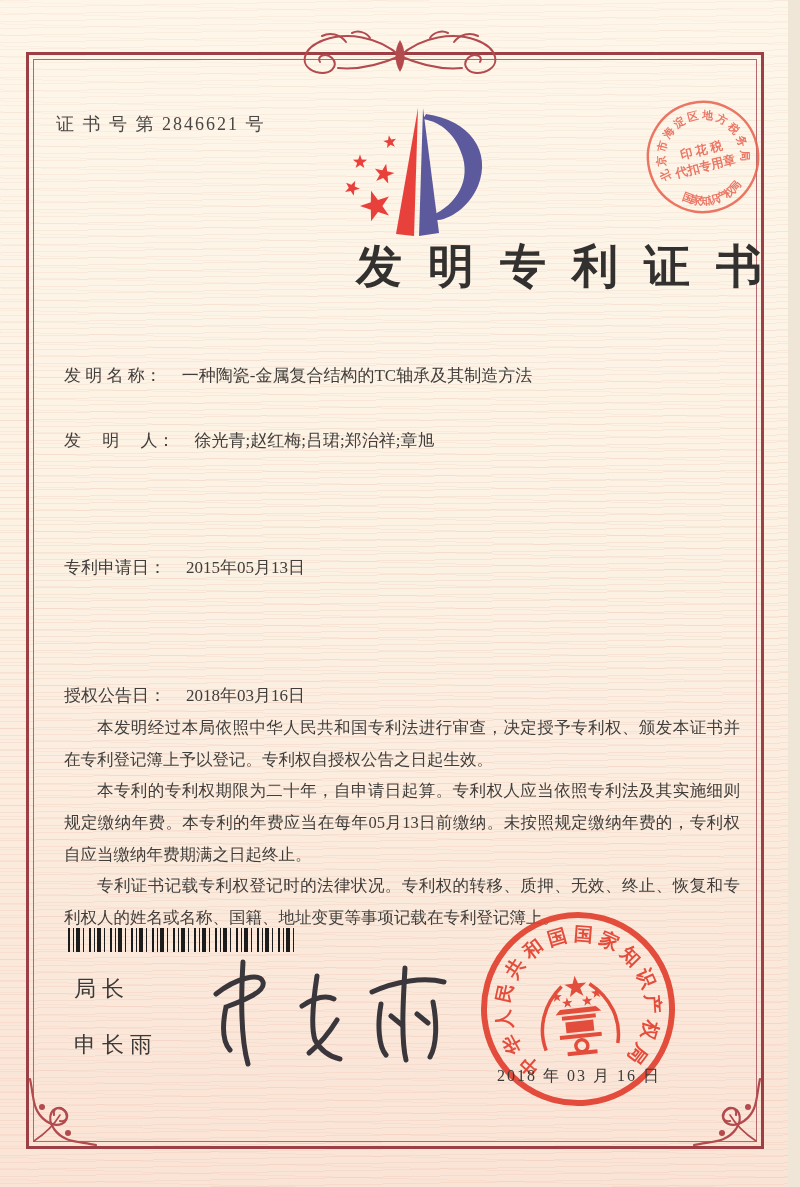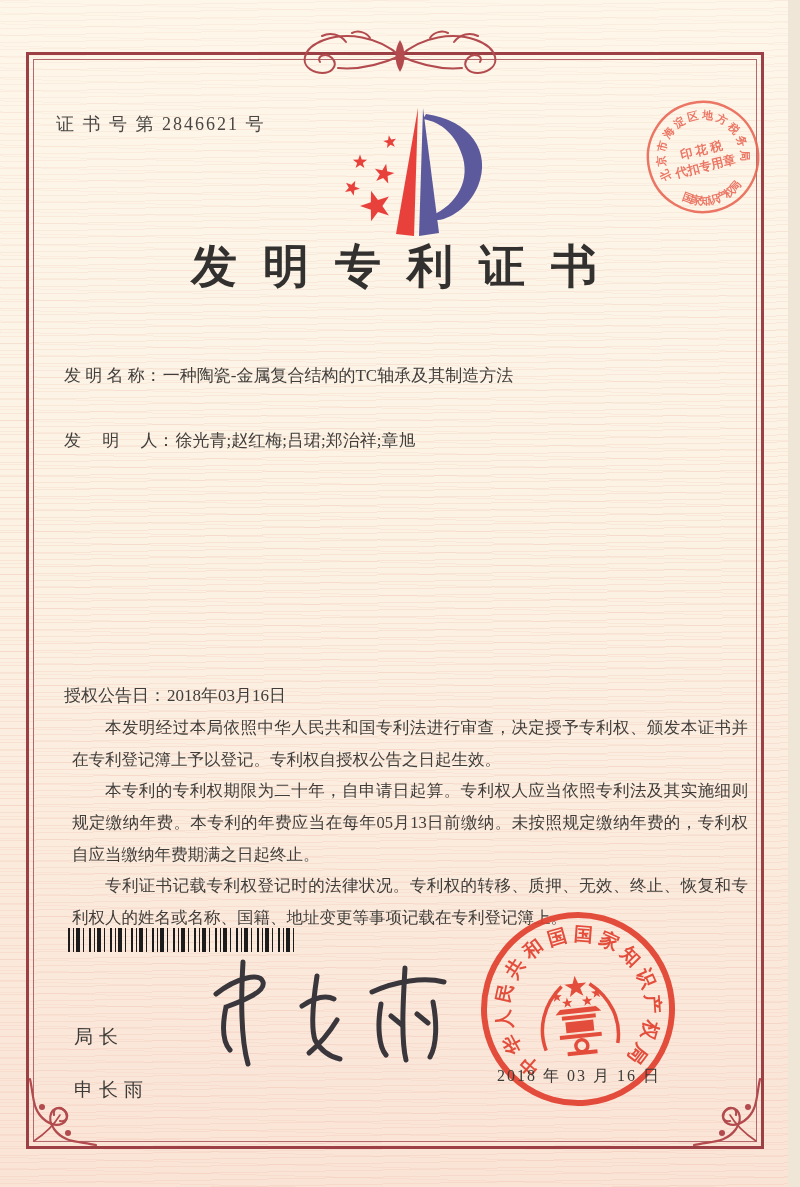--- a/index.html
+++ b/index.html
@@ -10,29 +10,29 @@
       repeating-linear-gradient(179deg, rgba(228,150,128,.20) 0 1px, transparent 1px 7px),
       repeating-linear-gradient(181.5deg, rgba(228,150,128,.14) 0 1px, transparent 1px 11px),
       #fbf2e4;
     font-family:"Liberation Serif","DejaVu Serif",serif;
     color:#3d3b39;
   }
   .frame-outer{position:absolute;left:26px;right:24px;top:52px;bottom:38px;border:3px solid #9c4046;pointer-events:none;}
   .frame-inner{position:absolute;left:33px;right:31px;top:59px;bottom:45px;border:1px solid #b2686c;pointer-events:none;}
   .abs{position:absolute;}
   .cert-no{left:56px;top:112px;font-size:18px;letter-spacing:2px;color:#4a4744;}
-  .title{left:0;right:0;top:236px;text-align:center;font-size:46px;font-weight:600;letter-spacing:26px;text-indent:26px;color:#33312f;}
+  .title{left:0;right:0;top:236px;text-align:right;font-size:46px;font-weight:600;letter-spacing:26px;text-indent:26px;color:#33312f;}
   .field{left:64px;width:680px;font-size:17px;color:#403d3a;}
   .field .lab{white-space:pre;}
-  .field .val{margin-left:1px;}
-  .paras{left:64px;width:676px;top:712px;font-size:16.5px;line-height:1.92;color:#403d3a;text-align:justify;margin-left:8px;}
+  .field .val{margin-left:20px;}
+  .paras{left:64px;width:676px;top:712px;font-size:16.5px;line-height:1.92;color:#403d3a;text-align:justify;}
   .paras p{margin:0;text-indent:2em;}
   .barcode{left:68px;top:928px;width:226px;height:24px;
     background:repeating-linear-gradient(90deg,#1c1c1c 0 2px,transparent 2px 5px,#1c1c1c 5px 6px,transparent 6px 8px,#1c1c1c 8px 12px,transparent 12px 15px,#1c1c1c 15px 16px,transparent 16px 21px);}
-  .director-block{left:74px;top:1027px;font-size:19px;letter-spacing:6px;color:#3c3a37;line-height:1.0;}
+  .director-block{left:74px;top:978px;font-size:22px;letter-spacing:6px;color:#3c3a37;line-height:1.0;}
   .director-block .name{margin-top:34px;}
   .date{left:497px;top:1066px;font-size:16px;letter-spacing:2px;color:#3c3a37;z-index:5;}
   .seal-main{left:477px;top:908px;width:202px;height:202px;z-index:4;opacity:.92;transform:rotate(-6deg);}
   .seal-tax{left:642px;top:96px;width:122px;height:122px;opacity:.85;transform:rotate(-14deg);}
   .logo{left:330px;top:86px;width:180px;height:155px;}
   .signature{left:196px;top:952px;width:272px;height:118px;z-index:3;}
   .ornament{color:#b24a4e;}
   svg text{font-family:"Liberation Serif","DejaVu Serif",serif;}
 </style>
 </head>
@@ -96,20 +96,23 @@
     <use href="#star" transform="translate(60,56) scale(0.68) rotate(-10)" fill="#e8413c"></use>
   </svg>
 
   <div class="abs title">发明专利证书</div>
 
   <div class="abs field" style="top:364px;">
     <span class="lab">发 明 名 称：</span><span class="val">一种陶瓷-金属复合结构的TC轴承及其制造方法</span>
   </div>
   <div class="abs field" style="top:429px;">
     <span class="lab">发　 明　 人：</span><span class="val">徐光青;赵红梅;吕珺;郑治祥;章旭</span>
+  </div>
+  <div class="abs field" style="top:556px;">
+    <span class="lab">专利申请日：</span><span class="val">2015年05月13日</span>
   </div>
   <div class="abs field" style="top:684px;">
     <span class="lab">授权公告日：</span><span class="val">2018年03月16日</span>
   </div>
 
   <div class="abs paras">
     <p>本发明经过本局依照中华人民共和国专利法进行审查，决定授予专利权、颁发本证书并在专利登记簿上予以登记。专利权自授权公告之日起生效。</p>
     <p>本专利的专利权期限为二十年，自申请日起算。专利权人应当依照专利法及其实施细则规定缴纳年费。本专利的年费应当在每年05月13日前缴纳。未按照规定缴纳年费的，专利权自应当缴纳年费期满之日起终止。</p>
     <p>专利证书记载专利权登记时的法律状况。专利权的转移、质押、无效、终止、恢复和专利权人的姓名或名称、国籍、地址变更等事项记载在专利登记簿上。</p>
   </div>

